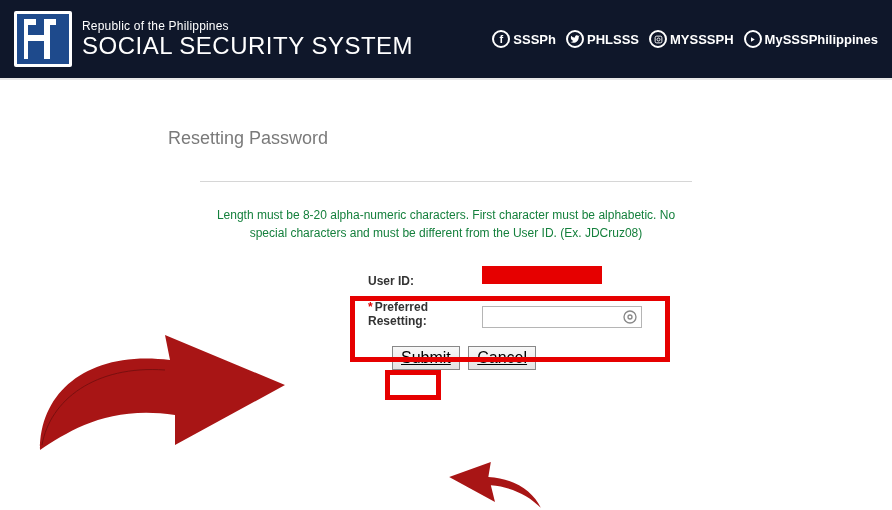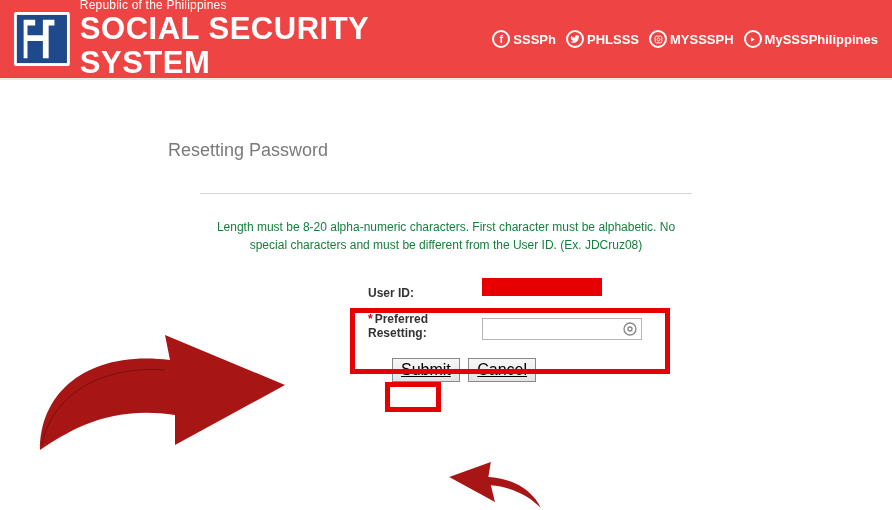--- a/index.html
+++ b/index.html
@@ -5,21 +5,21 @@
     * { box-sizing: border-box; margin: 0; padding: 0; }
     body {
       font-family: Arial, Helvetica, sans-serif;
       background: #fff;
       width: 892px;
       height: 510px;
       overflow: hidden;
       position: relative;
     }
     .header {
-      background: #ef4444;
+      background: #0f172a;
       height: 80px;
       border-bottom: 2px solid #e8e8e8;
       display: flex;
       align-items: center;
       padding: 0 14px;
       color: #fff;
     }
     .logo-box {
       width: 58px;
       height: 56px;
@@ -29,22 +29,22 @@
       justify-content: center;
     }
     .logo-svg { width: 100%; height: 100%; }
     .title-block { flex-grow: 1; }
     .subtitle {
       font-size: 12px;
       font-weight: normal;
       letter-spacing: 0.2px;
     }
     .main-title {
-      font-size: 31px;
-      font-weight: bold;
+      font-size: 24px;
+      font-weight: normal;
       letter-spacing: 0.5px;
       line-height: 1.1;
     }
     .socials {
       display: flex;
       align-items: center;
       gap: 10px;
       font-size: 13px;
       font-weight: bold;
     }
@@ -54,21 +54,21 @@
       height: 18px;
       border: 2px solid #fff;
       border-radius: 50%;
       display: inline-flex;
       align-items: center;
       justify-content: center;
       font-size: 11px;
       font-weight: bold;
     }
     .content {
-      padding: 60px 0 0 0;
+      padding: 48px 0 0 0;
     }
     .page-heading {
       color: #7a7a7a;
       font-size: 18px;
       font-weight: normal;
       margin-left: 168px;
       margin-bottom: 32px;
     }
     .divider {
       height: 1px;

